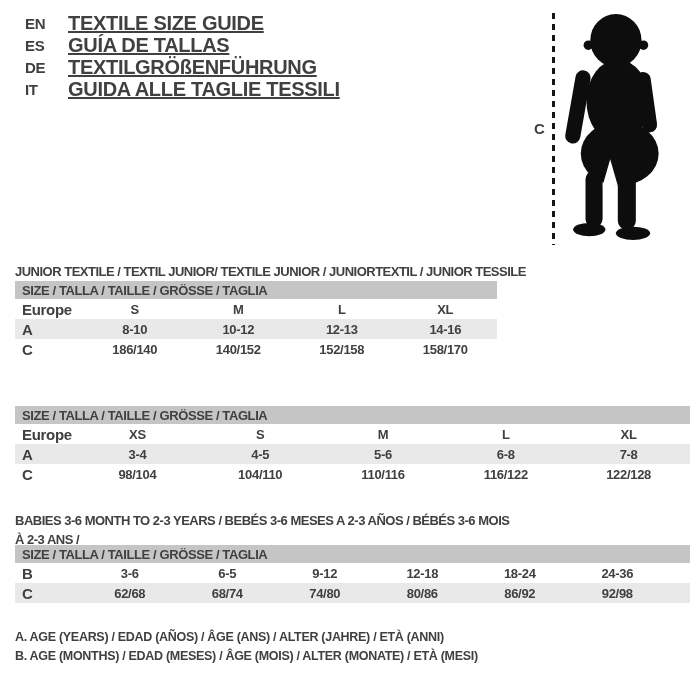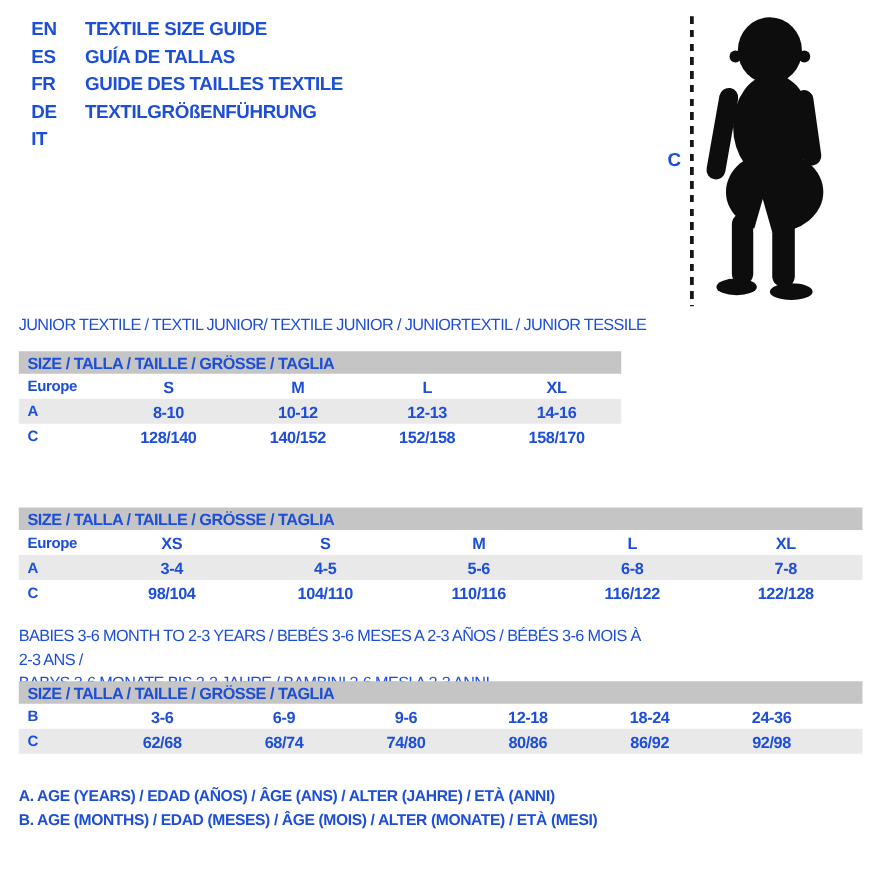--- a/index.html
+++ b/index.html
@@ -1,49 +1,49 @@
 <!DOCTYPE html>
 <html><head>
 <meta charset="utf-8">
 <style>
   html,body{margin:0;padding:0;background:#fff;}
   #page{
     position:relative;width:700px;height:700px;background:#ffffff;
-    font-family:"Liberation Sans",sans-serif;color:#1d4ed8;overflow:hidden;
+    font-family:"Liberation Sans",sans-serif;color:#404040;overflow:hidden;
     -webkit-font-smoothing:antialiased;
   }
   
   .lang-block{position:absolute;left:25px;top:12px;}
   .lang-row{display:flex;height:22px;align-items:center;}
   .lang-code{width:43px;font-size:15px;font-weight:700;letter-spacing:-0.3px;}
-  .lang-title{font-size:15px;font-weight:700;letter-spacing:-0.3px;white-space:nowrap;}
+  .lang-title{font-size:20px;font-weight:700;letter-spacing:-0.3px;white-space:nowrap;text-decoration:underline;}
   
   .dash-line{
     position:absolute;left:552px;top:13px;width:3px;height:232px;
     background:repeating-linear-gradient(to bottom,#161616 0 6px,transparent 6px 11px);
   }
   .c-label{position:absolute;left:534px;top:120px;font-size:15px;font-weight:700;}
   .toddler{position:absolute;left:557px;top:6px;width:133px;height:239px;}
   
   .sec-title{
-    position:absolute;left:15px;font-size:13px;font-weight:400;
-    letter-spacing:-0.5px;white-space:nowrap;
+    position:absolute;left:15px;font-size:13px;font-weight:700;
+    letter-spacing:-0.5px;white-space:nowrap;margin-top:12px;
   }
   .sec-title sub{font-size:9px;letter-spacing:-0.3px;}
   .sec-title.two-line{white-space:normal;line-height:18.5px;width:500px;}
   
   .tbl{position:absolute;left:15px;}
   .band{
     background:#c5c5c5;height:18px;display:flex;align-items:center;
     padding-left:7px;box-sizing:border-box;
     font-size:13px;font-weight:700;letter-spacing:-0.4px;
   }
   .trow{display:flex;height:20px;align-items:center;box-sizing:border-box;}
   .trow.shaded{background:#e9e9e9;}
-  .rlabel{padding-left:7px;font-size:12px;font-weight:700;letter-spacing:-0.3px;box-sizing:border-box;}
+  .rlabel{padding-left:7px;font-size:15px;font-weight:700;letter-spacing:-0.3px;box-sizing:border-box;}
   .cell{flex:1;text-align:center;font-size:13px;font-weight:700;letter-spacing:-0.3px;}
   .t1{width:482px;} .t1 .rlabel{width:68px;}
   .t2{width:675px;} .t2 .rlabel{width:61px;}
   .t3{width:675px;} .t3 .trow{padding-right:24px;} .t3 .rlabel{width:66px;}
   
   .footnotes{position:absolute;left:15px;top:628px;}
   .footnote{font-size:12.5px;font-weight:700;letter-spacing:-0.3px;line-height:19px;white-space:nowrap;}
 </style>
 </head>
 <body>
@@ -53,29 +53,26 @@
   <div class="lang-block">
     <div class="lang-row">
       <span class="lang-code">EN</span>
       <span class="lang-title">TEXTILE SIZE GUIDE</span>
     </div>
     <div class="lang-row">
       <span class="lang-code">ES</span>
       <span class="lang-title">GUÍA DE TALLAS</span>
     </div>
     <div class="lang-row">
-      <span class="lang-code">FR</span>
-      <span class="lang-title">GUIDE DES TAILLES TEXTILE</span>
-    </div>
-    <div class="lang-row">
       <span class="lang-code">DE</span>
       <span class="lang-title">TEXTILGRÖßENFÜHRUNG</span>
     </div>
     <div class="lang-row">
       <span class="lang-code">IT</span>
+      <span class="lang-title">GUIDA ALLE TAGLIE TESSILI</span>
     </div>
   </div>
 
   <div class="dash-line"></div>
   <div class="c-label">C</div>
   <svg class="toddler" viewBox="0 0 140 245" aria-hidden="true">
     <g fill="#0d0d0d">
       <ellipse cx="62" cy="33" rx="27" ry="28"></ellipse>
       <circle cx="33" cy="38" r="5"></circle>
       <circle cx="91" cy="38" r="5"></circle>
@@ -103,21 +100,21 @@
     </div>
     <div class="trow shaded">
       <span class="rlabel">A</span>
       <span class="cell">8-10</span>
       <span class="cell">10-12</span>
       <span class="cell">12-13</span>
       <span class="cell">14-16</span>
     </div>
     <div class="trow">
       <span class="rlabel">C</span>
-      <span class="cell">128/140</span>
+      <span class="cell">186/140</span>
       <span class="cell">140/152</span>
       <span class="cell">152/158</span>
       <span class="cell">158/170</span>
     </div>
   </div>
 
   <div class="tbl t2" style="top:406px;">
     <div class="band">SIZE / TALLA / TAILLE / GRÖSSE / TAGLIA</div>
     <div class="trow">
       <span class="rlabel">Europe</span>
@@ -147,22 +144,22 @@
 
   <div class="sec-title two-line" style="top:500px;">
     <div>BABIES 3-6 MONTH TO 2-3 YEARS / BEBÉS 3-6 MESES A 2-3 AÑOS / BÉBÉS 3-6 MOIS À 2-3 ANS /</div>
     <div>BABYS 3-6 MONATE BIS 2-3 JAHRE / BAMBINI 3-6 MESI A 2-3 ANNI</div>
   </div>
   <div class="tbl t3" style="top:545px;">
     <div class="band">SIZE / TALLA / TAILLE / GRÖSSE / TAGLIA</div>
     <div class="trow">
       <span class="rlabel">B</span>
       <span class="cell">3-6</span>
-      <span class="cell">6-9</span>
-      <span class="cell">9-6</span>
+      <span class="cell">6-5</span>
+      <span class="cell">9-12</span>
       <span class="cell">12-18</span>
       <span class="cell">18-24</span>
       <span class="cell">24-36</span>
     </div>
     <div class="trow shaded">
       <span class="rlabel">C</span>
       <span class="cell">62/68</span>
       <span class="cell">68/74</span>
       <span class="cell">74/80</span>
       <span class="cell">80/86</span>

